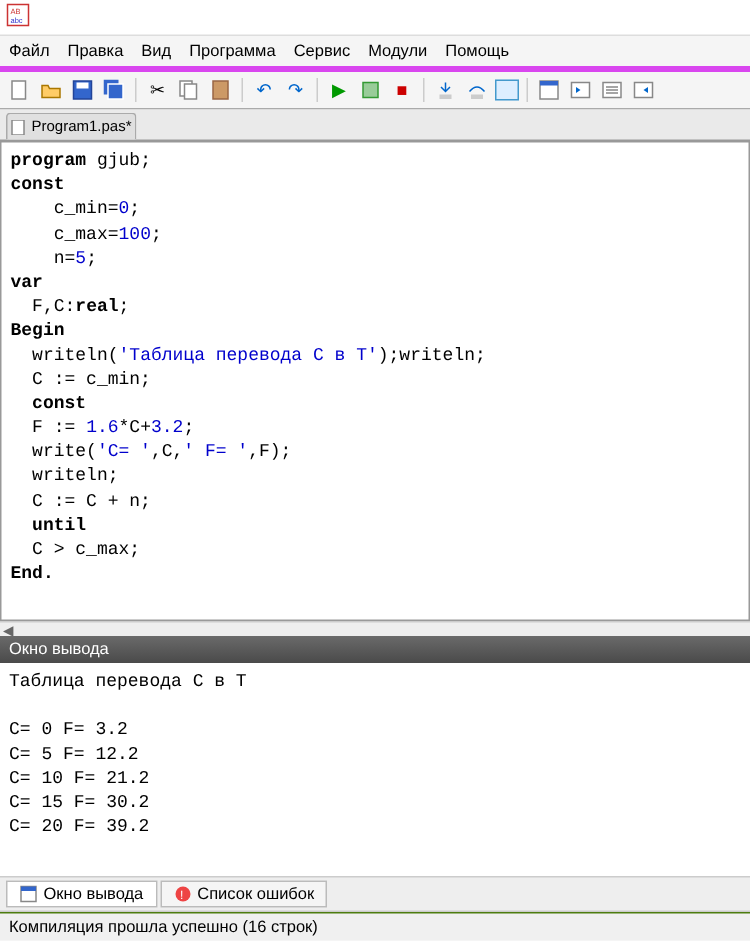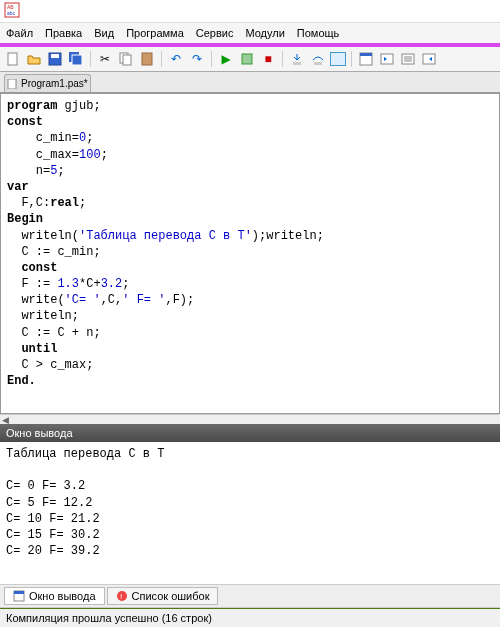--- a/index.html
+++ b/index.html
@@ -244,21 +244,21 @@
 <span class="kw">const</span>
 <span>    c_min=</span><span class="num">0</span><span>;</span>
 <span>    c_max=</span><span class="num">100</span><span>;</span>
 <span>    n=</span><span class="num">5</span><span>;</span>
 <span class="kw">var</span>
 <span>  F,C:</span><span class="ty">real</span><span>;</span>
 <span class="kw">Begin</span>
 <span>  writeln(</span><span class="str">'Таблица перевода C в T'</span><span>);writeln;</span>
 <span>  C := c_min;</span>
 <span class="kw">  const</span>
-<span>  F := </span><span class="num">1.3</span><span>*C+</span><span class="num">3.2</span><span>;</span>
+<span>  F := </span><span class="num">1.6</span><span>*C+</span><span class="num">3.2</span><span>;</span>
 <span>  write(</span><span class="str">'C= '</span><span>,C,</span><span class="str">' F= '</span><span>,F);</span>
 <span>  writeln;</span>
 <span>  C := C + n;</span>
 <span class="kw">  until</span>
 <span>  C &gt; c_max;</span>
 <span class="kw">End.</span>
 </div>
 
 <div class="scroll-gap">
     <span class="arrow-left">◀</span>

